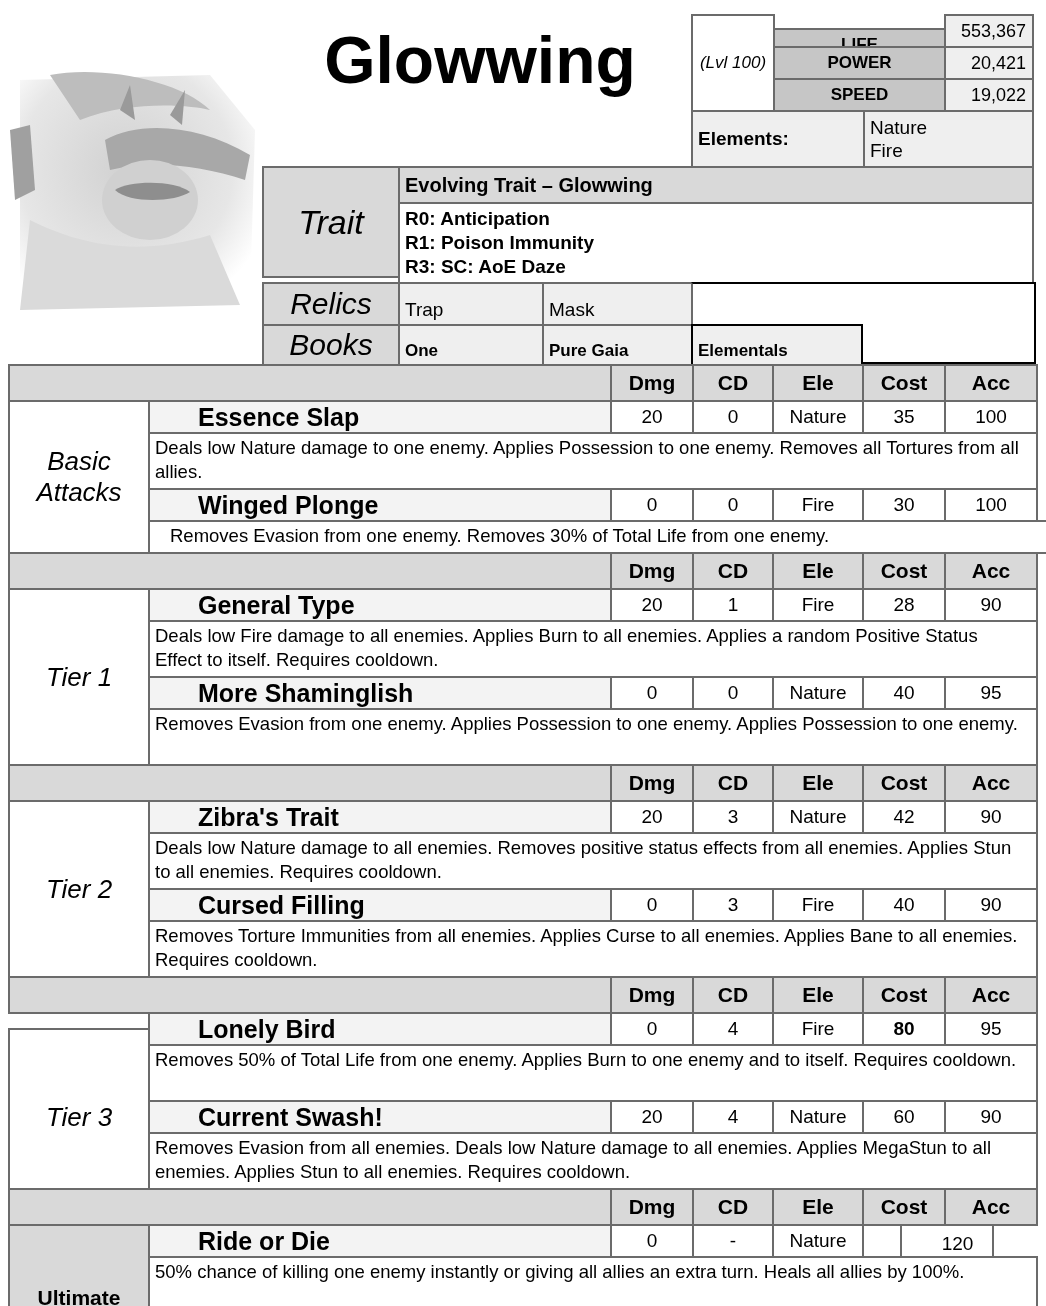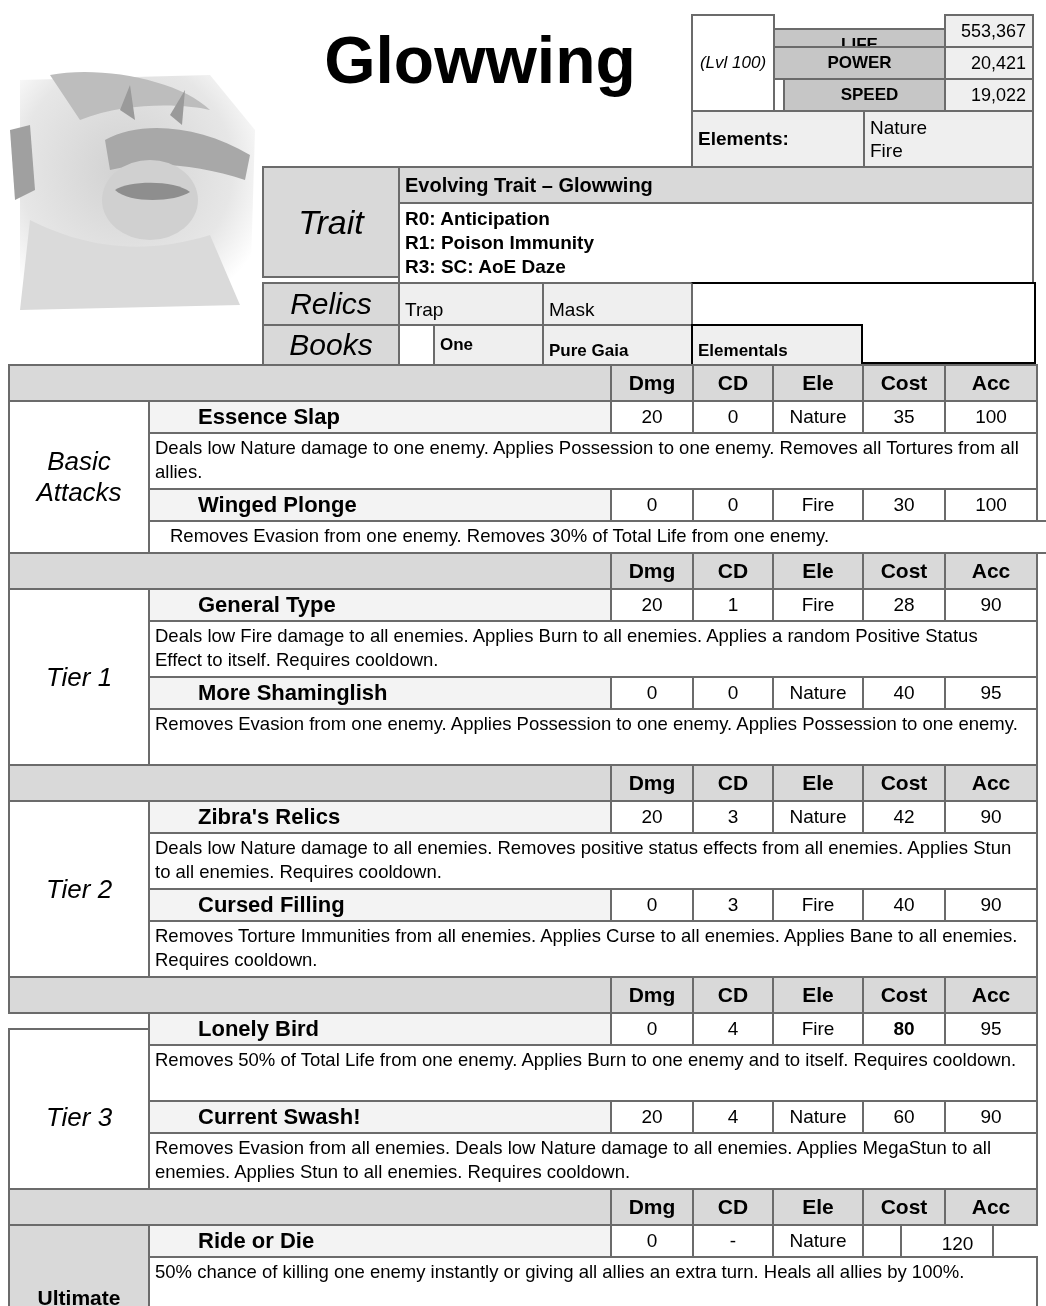--- a/index.html
+++ b/index.html
@@ -21,21 +21,21 @@
   #portrait { left: 10px; top: 70px; width: 250px; height: 245px; }
 
   .stat-label { font-size: 17px; font-weight: bold; }
   .stat-val { font-size: 18px; }
   .lvl { font-size: 17px; font-style: italic; }
 
   .section-big { font-size: 34px; font-style: italic; }
   .trait-line { font-size: 19px; font-weight: bold; line-height: 24px; }
 
   .hdr { font-size: 21px; font-weight: bold; }
-  .skill-name { font-size: 22px; font-weight: bold; padding-left: 48px; }
+  .skill-name { font-size: 25px; font-weight: bold; padding-left: 48px; }
   .num { font-size: 19px; }
   .desc { font-size: 18.5px; line-height: 24px; padding-left: 5px; padding-right: 8px; align-items: flex-start; padding-top: 2px; }
   .tier { font-size: 26px; font-style: italic; text-align: center; line-height: 31px; }
   .ult { font-size: 21px; font-weight: bold; align-items: flex-end; padding-bottom: 2px; }
 </style>
 </head>
 <body>
 
 <div id="title" class="abs">Glowwing</div>
 
@@ -58,21 +58,21 @@
     <path d="M0 60 L20 55 L25 120 L5 130 Z" fill="#a0a0a0"></path>
     <path d="M20 150 C60 170 120 190 200 165 L230 235 L10 240 Z" fill="#dadada"></path>
   </svg>
 </div>
 
 <div class="cell w center lvl" style="left:691px;top:14px;width:84px;height:98px;">(Lvl 100)</div>
 <div class="cell g1 center stat-label" style="left:773px;top:28px;width:173px;height:34px;">LIFE</div>
 <div class="cell g3 right stat-val" style="left:944px;top:14px;width:90px;height:34px;">553,367</div>
 <div class="cell g1 center stat-label" style="left:773px;top:46px;width:173px;height:34px;">POWER</div>
 <div class="cell g3 right stat-val" style="left:944px;top:46px;width:90px;height:34px;">20,421</div>
-<div class="cell g1 center stat-label" style="left:773px;top:78px;width:173px;height:34px;margin-left:10px;">SPEED</div>
+<div class="cell g1 center stat-label" style="left:773px;top:78px;width:173px;height:34px;">SPEED</div>
 <div class="cell g3 right stat-val" style="left:944px;top:78px;width:90px;height:34px;">19,022</div>
 <div class="cell g3 left stat-label" style="left:691px;top:110px;width:174px;height:58px;font-size:19px;">Elements:</div>
 <div class="cell g3 left" style="left:863px;top:110px;width:171px;height:58px;flex-direction:column;align-items:flex-start;justify-content:center;font-size:19px;line-height:23px;">
   <span>Nature</span>
   <span>Fire</span>
 </div>
 
 <div class="cell g2 center section-big" style="left:262px;top:166px;width:138px;height:112px;">Trait</div>
 <div class="cell g2 left" style="left:398px;top:166px;width:636px;height:38px;font-size:20px;font-weight:bold;">Evolving Trait – Glowwing</div>
 <div class="cell w left" style="left:398px;top:202px;width:636px;height:82px;flex-direction:column;align-items:flex-start;justify-content:center;">
@@ -80,21 +80,21 @@
   <span class="trait-line">R1: Poison Immunity</span>
   <span class="trait-line">R3: SC: AoE Daze</span>
 </div>
 
 <div class="cell g2 center section-big" style="left:262px;top:282px;width:138px;height:44px;font-size:30px;">Relics</div>
 <div class="cell g3 left" style="left:398px;top:282px;width:146px;height:44px;font-size:19px;align-items:flex-end;padding-bottom:3px;">Trap</div>
 <div class="cell g3 left" style="left:542px;top:282px;width:151px;height:44px;font-size:19px;align-items:flex-end;padding-bottom:3px;">Mask</div>
 <div class="abs" style="left:691px;top:282px;width:345px;height:82px;border:2px solid #000;border-left:2px solid #6b6b6b;background:#fff;"></div>
 
 <div class="cell g2 center section-big" style="left:262px;top:324px;width:138px;height:42px;font-size:30px;">Books</div>
-<div class="cell g3 left b" style="left:398px;top:324px;width:146px;height:42px;font-size:17px;align-items:flex-end;padding-bottom:9px;margin-left:35px;">One</div>
+<div class="cell g3 left b" style="left:398px;top:324px;width:146px;height:42px;font-size:17px;align-items:flex-end;padding-bottom:3px;">One</div>
 <div class="cell g3 left b" style="left:542px;top:324px;width:151px;height:42px;font-size:17px;align-items:flex-end;padding-bottom:3px;">Pure Gaia</div>
 <div class="abs left b" style="left:691px;top:324px;width:172px;height:42px;border:2px solid #000;background:#efefef;font-size:17px;display:flex;align-items:flex-end;padding-left:5px;padding-bottom:3px;">Elementals</div>
 
 <div id="skills">
     <div class="cell g2" style="left: 8px; top: 364px; width: 604px; height: 38px;"></div>
     <div class="cell g2 center hdr" style="left: 610px; top: 364px; width: 84px; height: 38px;">Dmg</div>
     <div class="cell g2 center hdr" style="left: 692px; top: 364px; width: 82px; height: 38px;">CD</div>
     <div class="cell g2 center hdr" style="left: 772px; top: 364px; width: 92px; height: 38px;">Ele</div>
     <div class="cell g2 center hdr" style="left: 862px; top: 364px; width: 84px; height: 38px;">Cost</div>
     <div class="cell g2 center hdr" style="left: 944px; top: 364px; width: 94px; height: 38px;">Acc</div>
@@ -133,21 +133,21 @@
     <div class="cell w center num" style="left: 862px; top: 676px; width: 84px; height: 34px;">40</div>
     <div class="cell w center num" style="left: 944px; top: 676px; width: 94px; height: 34px;">95</div>
     <div class="cell w desc" style="left: 148px; top: 708px; width: 890px; height: 58px;">Removes Evasion from one enemy. Applies Possession to one enemy. Applies Possession to one enemy.</div>
     <div class="cell w center tier" style="left: 8px; top: 588px; width: 142px; height: 178px;">Tier 1</div>
     <div class="cell g2" style="left: 8px; top: 764px; width: 604px; height: 38px;"></div>
     <div class="cell g2 center hdr" style="left: 610px; top: 764px; width: 84px; height: 38px;">Dmg</div>
     <div class="cell g2 center hdr" style="left: 692px; top: 764px; width: 82px; height: 38px;">CD</div>
     <div class="cell g2 center hdr" style="left: 772px; top: 764px; width: 92px; height: 38px;">Ele</div>
     <div class="cell g2 center hdr" style="left: 862px; top: 764px; width: 84px; height: 38px;">Cost</div>
     <div class="cell g2 center hdr" style="left: 944px; top: 764px; width: 94px; height: 38px;">Acc</div>
-    <div class="cell g4 left skill-name" style="left: 148px; top: 800px; width: 464px; height: 34px;">Zibra's Relics</div>
+    <div class="cell g4 left skill-name" style="left: 148px; top: 800px; width: 464px; height: 34px;">Zibra's Trait</div>
     <div class="cell w center num" style="left: 610px; top: 800px; width: 84px; height: 34px;">20</div>
     <div class="cell w center num" style="left: 692px; top: 800px; width: 82px; height: 34px;">3</div>
     <div class="cell w center num" style="left: 772px; top: 800px; width: 92px; height: 34px;">Nature</div>
     <div class="cell w center num" style="left: 862px; top: 800px; width: 84px; height: 34px;">42</div>
     <div class="cell w center num" style="left: 944px; top: 800px; width: 94px; height: 34px;">90</div>
     <div class="cell w desc" style="left: 148px; top: 832px; width: 890px; height: 58px;">Deals low Nature damage to all enemies. Removes positive status effects from all enemies. Applies Stun to all enemies. Requires cooldown.</div>
     <div class="cell g4 left skill-name" style="left: 148px; top: 888px; width: 464px; height: 34px;">Cursed Filling</div>
     <div class="cell w center num" style="left: 610px; top: 888px; width: 84px; height: 34px;">0</div>
     <div class="cell w center num" style="left: 692px; top: 888px; width: 82px; height: 34px;">3</div>
     <div class="cell w center num" style="left: 772px; top: 888px; width: 92px; height: 34px;">Fire</div>

